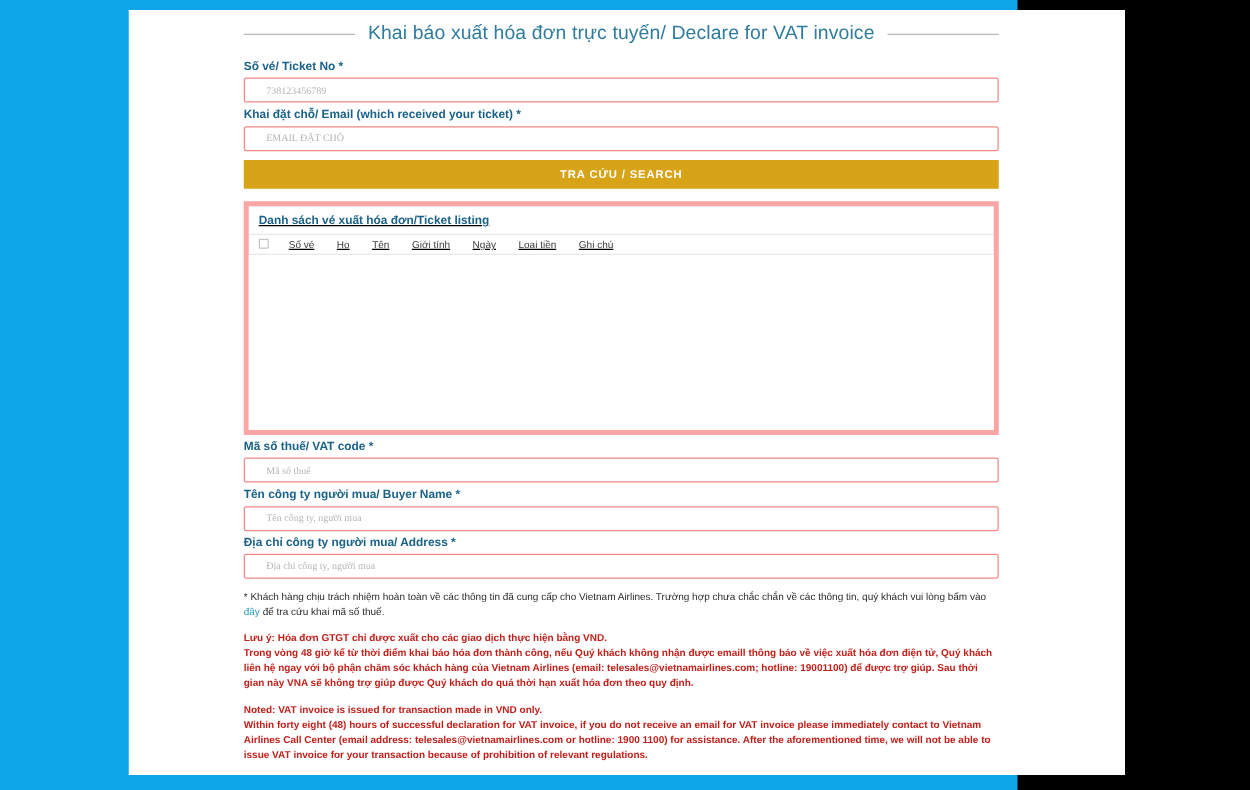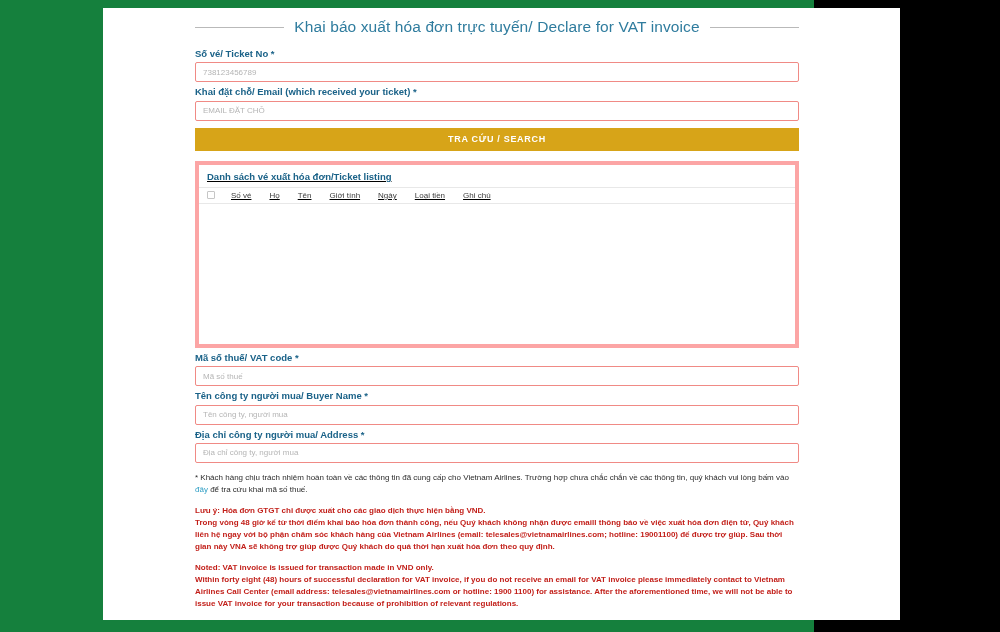--- a/index.html
+++ b/index.html
@@ -6,21 +6,21 @@
   html, body {
     margin: 0; padding: 0;
     width: 1000px; height: 632px;
     overflow: hidden;
     background: #000000;
     font-family: "Liberation Sans", sans-serif;
   }
   .screen {
     position: relative;
     width: 814px; height: 632px;
-    background: #15803d;
+    background: #0ea5e9;
   }
   .page {
     position: absolute;
     left: 103px; top: 8px;
     width: 797px; height: 612px;
     background: #ffffff;
     overflow: hidden;
   }
   .content {
     position: absolute;
@@ -59,24 +59,24 @@
     margin: 4px 0 3px 0;
     line-height: 1.2;
   }
   .text-input {
     display: block;
     width: 100%;
     height: 20px;
     border: 1px solid #f08a85;
     border-radius: 2px;
     background: #ffffff;
-    padding: 0 7px;
+    padding: 0 17px;
     font-size: 8px;
     color: #9a9a9a;
-    font-family: Liberation Sans, sans-serif;
+    font-family: Liberation Serif, serif;
     outline: none;
     line-height: 18px;
   }
   .text-input::placeholder { color: #b5b5b5; }
 
   .gold-button {
     display: block;
     width: 100%;
     height: 23px;
     margin-top: 7px;

